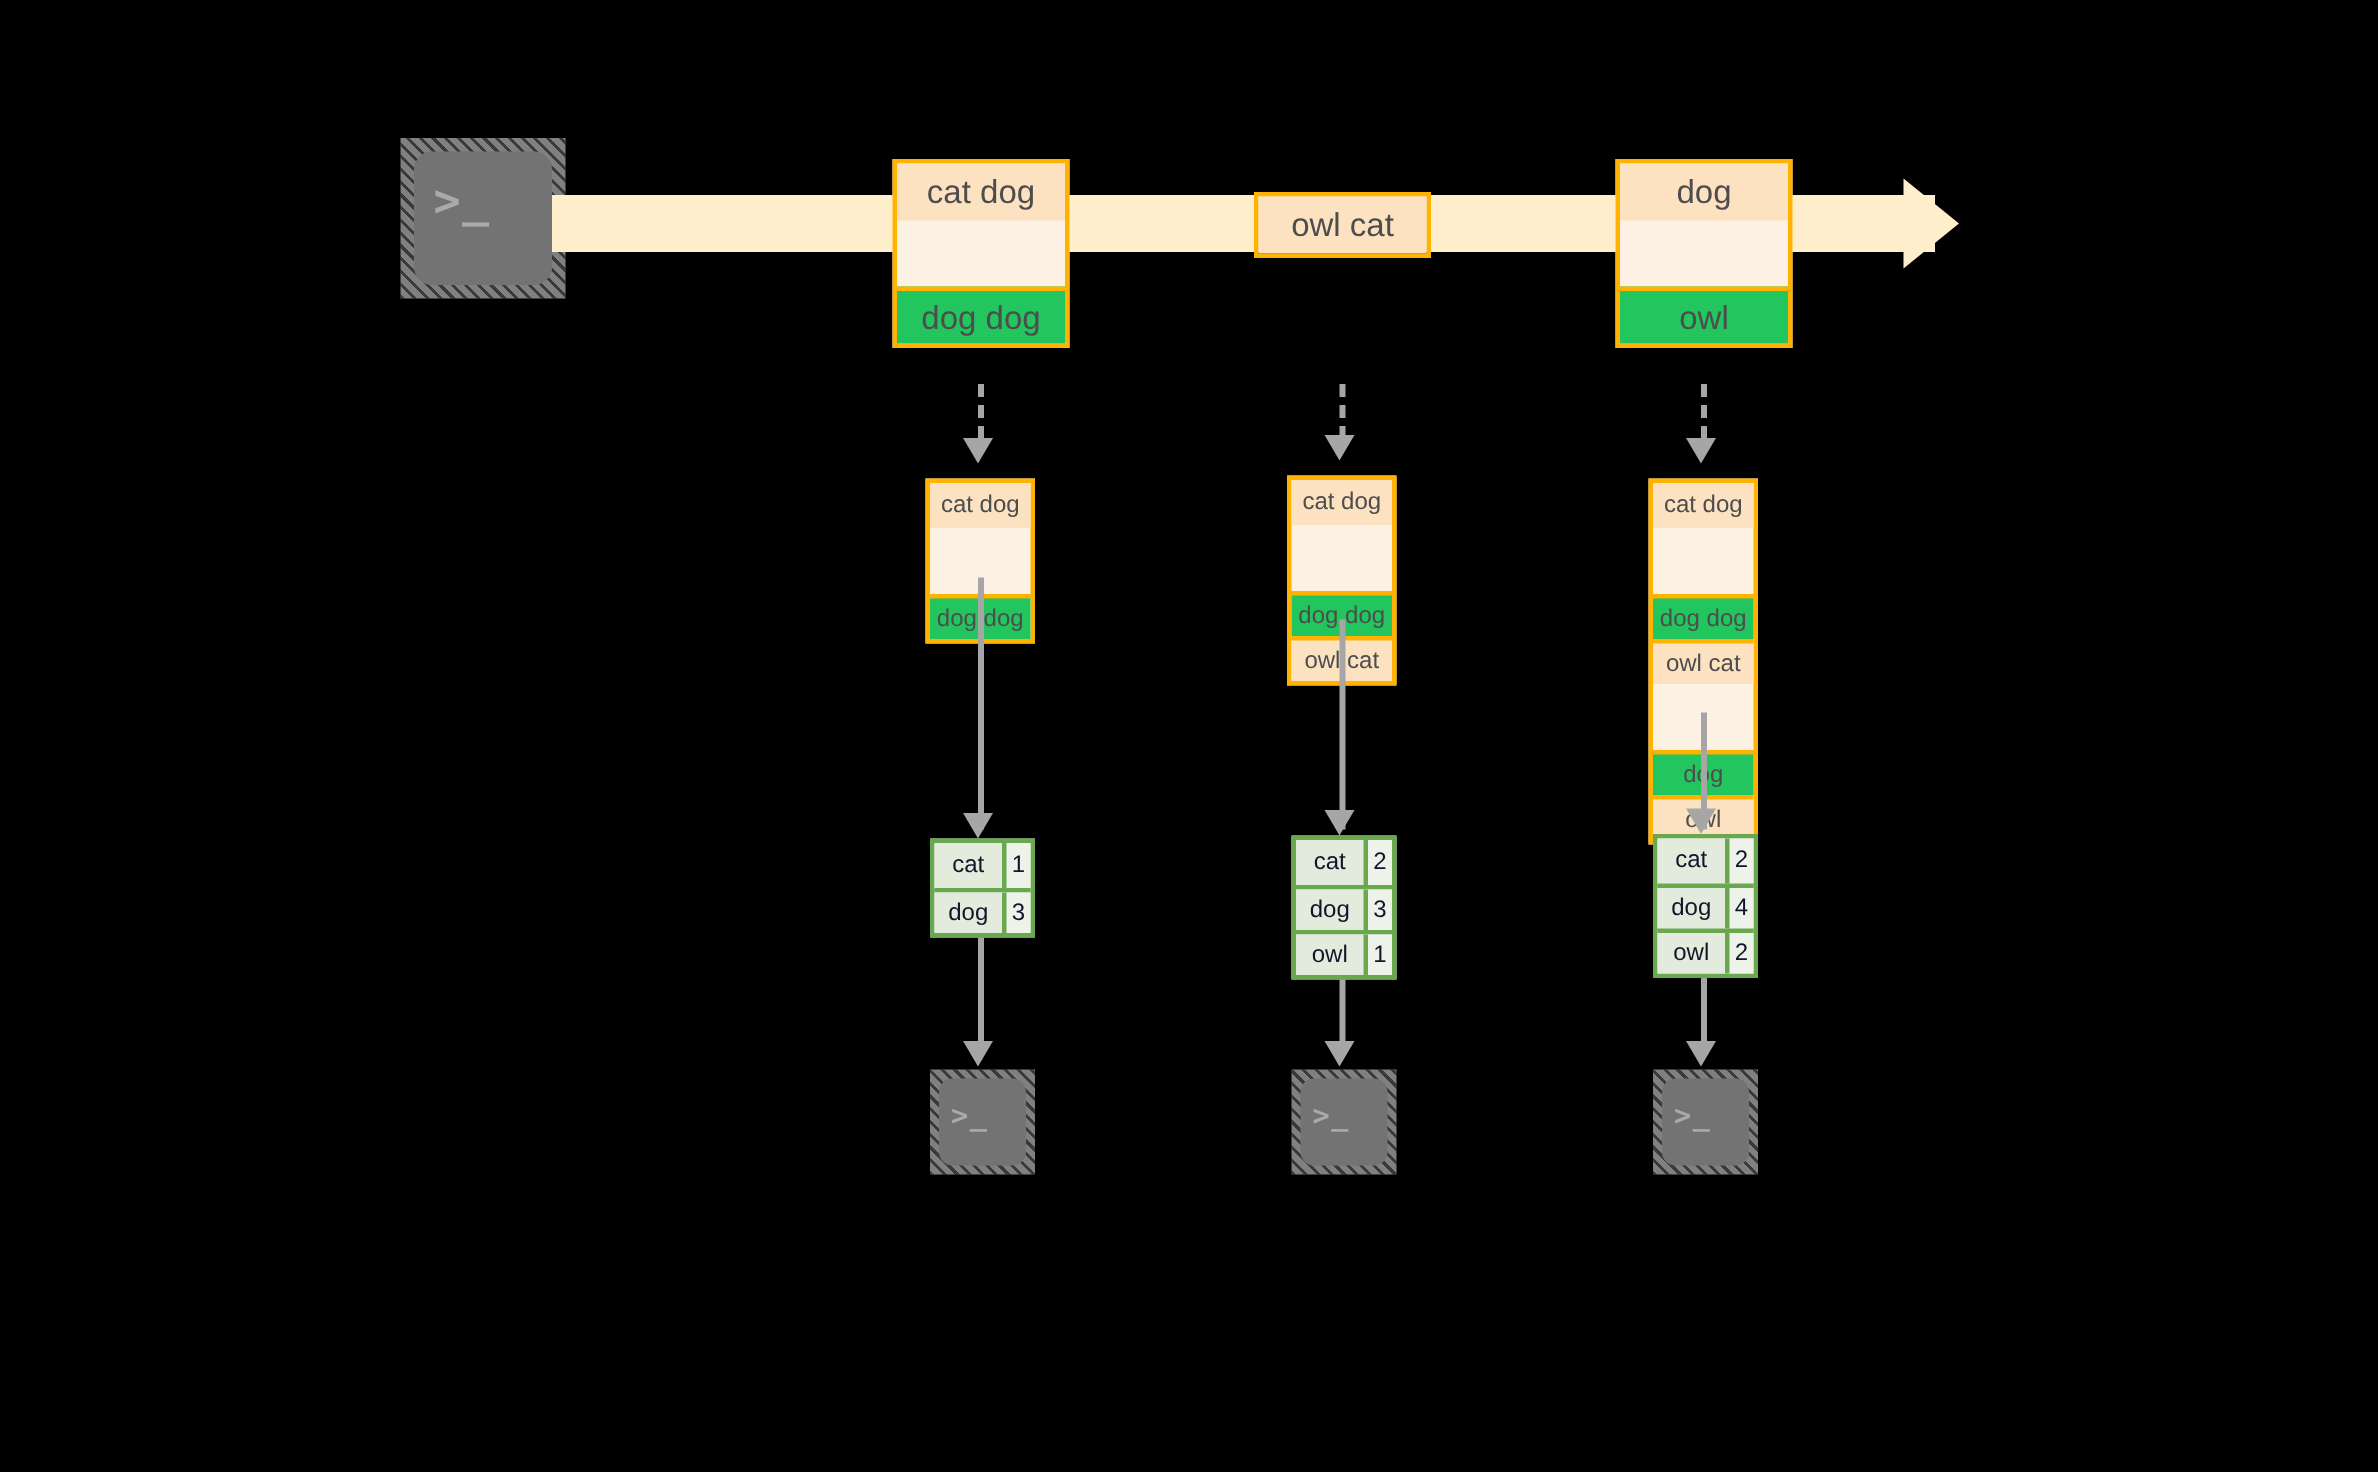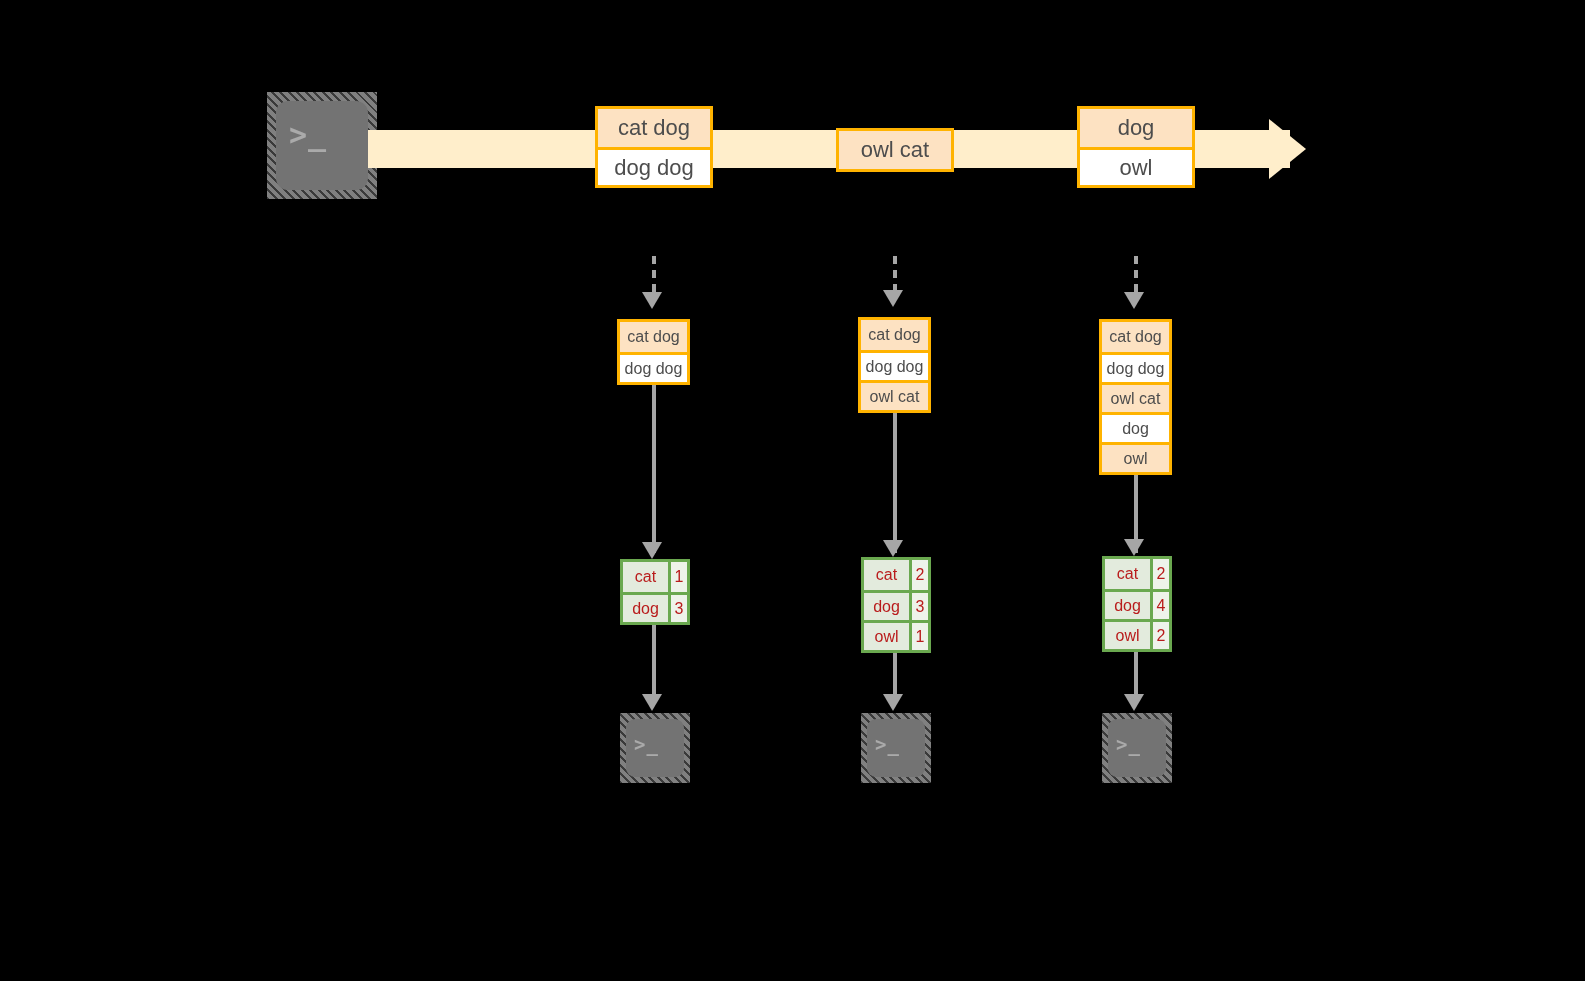--- a/index.html
+++ b/index.html
@@ -64,21 +64,21 @@
     background: #fdf1e3;
   }
   .msgbox .cell {
     display: flex;
     align-items: center;
     justify-content: center;
     color: #4d4d4d;
     white-space: nowrap;
   }
   .msgbox .cell.dark { background: #fde2c2; }
-  .msgbox .cell.light { background: #ffffff; }
+  .msgbox .cell.light { background: #22c55e; margin-top: 44px; }
   .msgbox .cell + .cell { border-top: 3px solid #ffb300; }
 
   
   .msgbox.stream-msg .cell { height: 38px; font-size: 22px; }
   
   .msgbox.stack .cell { height: 30px; font-size: 16px; }
 
   
   .restable {
     position: absolute;
@@ -89,21 +89,21 @@
   }
   .restable .row {
     display: flex;
     height: 30px;
   }
   .restable .row + .row { border-top: 3px solid #6aa84f; }
   .restable .word, .restable .count {
     display: flex;
     align-items: center;
     justify-content: center;
-    color: #b91c1c;
+    color: #0f172a;
     font-size: 16px;
     white-space: nowrap;
   }
   .restable .word { flex: 0 0 45px; background: #e3ebdd; }
   .restable .count {
     flex: 1 1 auto;
     background: #eef3ea;
     border-left: 3px solid #6aa84f;
   }
 

